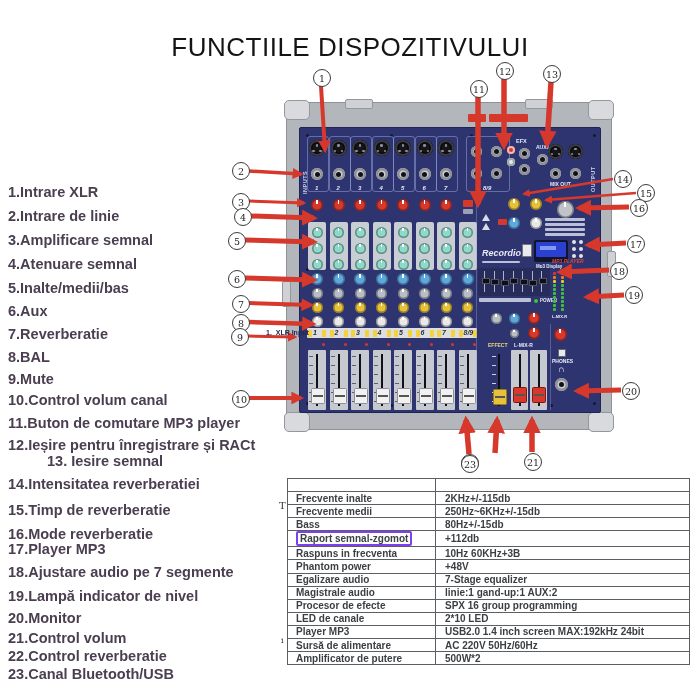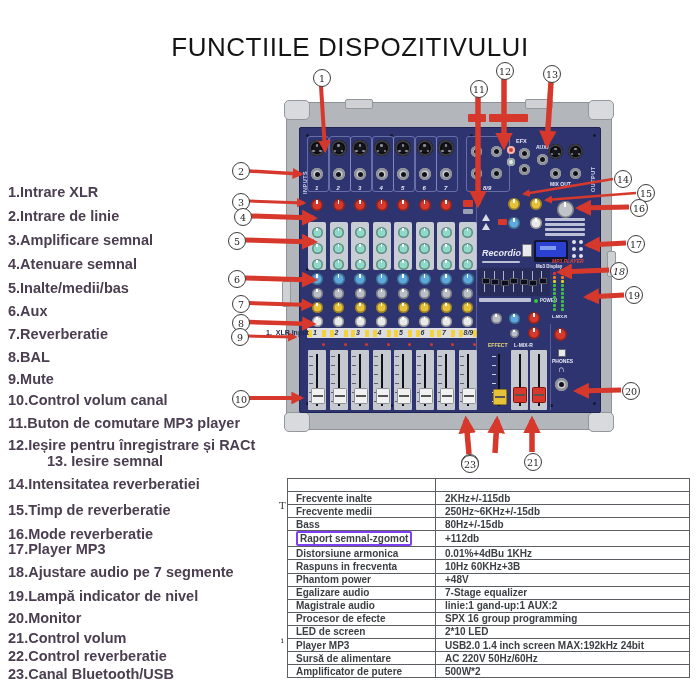--- a/index.html
+++ b/index.html
@@ -719,21 +719,21 @@
     <div class="co" style="left:232px;top:314px;">8</div>
     <div class="co" style="left:231px;top:328px;">9</div>
     <div class="co" style="left:232px;top:390px;">10</div>
     <div class="co" style="left:470px;top:80px;">11</div>
     <div class="co" style="left:496px;top:62px;">12</div>
     <div class="co" style="left:543px;top:65px;">13</div>
     <div class="co" style="left:614px;top:170px;">14</div>
     <div class="co" style="left:637px;top:184px;">15</div>
     <div class="co" style="left:630px;top:199px;">16</div>
     <div class="co" style="left:627px;top:235px;">17</div>
-    <div class="co" style="left:610px;top:262px;font-style:italic;">18</div>
+    <div class="co" style="left:610px;top:262px;">18</div>
     <div class="co" style="left:625px;top:286px;">19</div>
     <div class="co" style="left:622px;top:382px;">20</div>
     <div class="co" style="left:524px;top:453px;">21</div>
     <div class="co" style="left:461px;top:454px;border-radius:9px;">22</div>
     <div class="co" style="left:461px;top:455px;">23</div>
   </div>
 
 <span class="margin-glyph" style="left:279px;top:500px;">T</span>
 <span class="margin-glyph" style="left:281px;top:636px;font-size:8px;">i</span>
 
@@ -757,45 +757,41 @@
       </tr>
       <tr>
         <td>Bass</td>
         <td class="val">80Hz+/-15db</td>
       </tr>
       <tr>
         <td><span class="purplebox">Raport semnal-zgomot</span></td>
         <td class="val">+112db</td>
       </tr>
       <tr>
-        <td>Distorsiune armonica</td>
-        <td class="val">0.01%+4dBu 1KHz</td>
-      </tr>
-      <tr>
         <td>Raspuns in frecventa</td>
         <td class="val">10Hz 60KHz+3B</td>
       </tr>
       <tr>
         <td>Phantom power</td>
         <td class="val">+48V</td>
       </tr>
       <tr>
         <td>Egalizare audio</td>
         <td class="val">7-Stage equalizer</td>
       </tr>
       <tr>
         <td>Magistrale audio</td>
         <td class="val">linie:1 gand-up:1 AUX:2</td>
       </tr>
       <tr>
         <td>Procesor de efecte</td>
         <td class="val">SPX 16 group programming</td>
       </tr>
       <tr>
-        <td>LED de screen</td>
+        <td>LED de canale</td>
         <td class="val">2*10 LED</td>
       </tr>
       <tr>
         <td>Player MP3</td>
         <td class="val">USB2.0 1.4 inch screen MAX:192kHz 24bit</td>
       </tr>
       <tr>
         <td>Sursă de alimentare</td>
         <td class="val">AC 220V 50Hz/60Hz</td>
       </tr>

